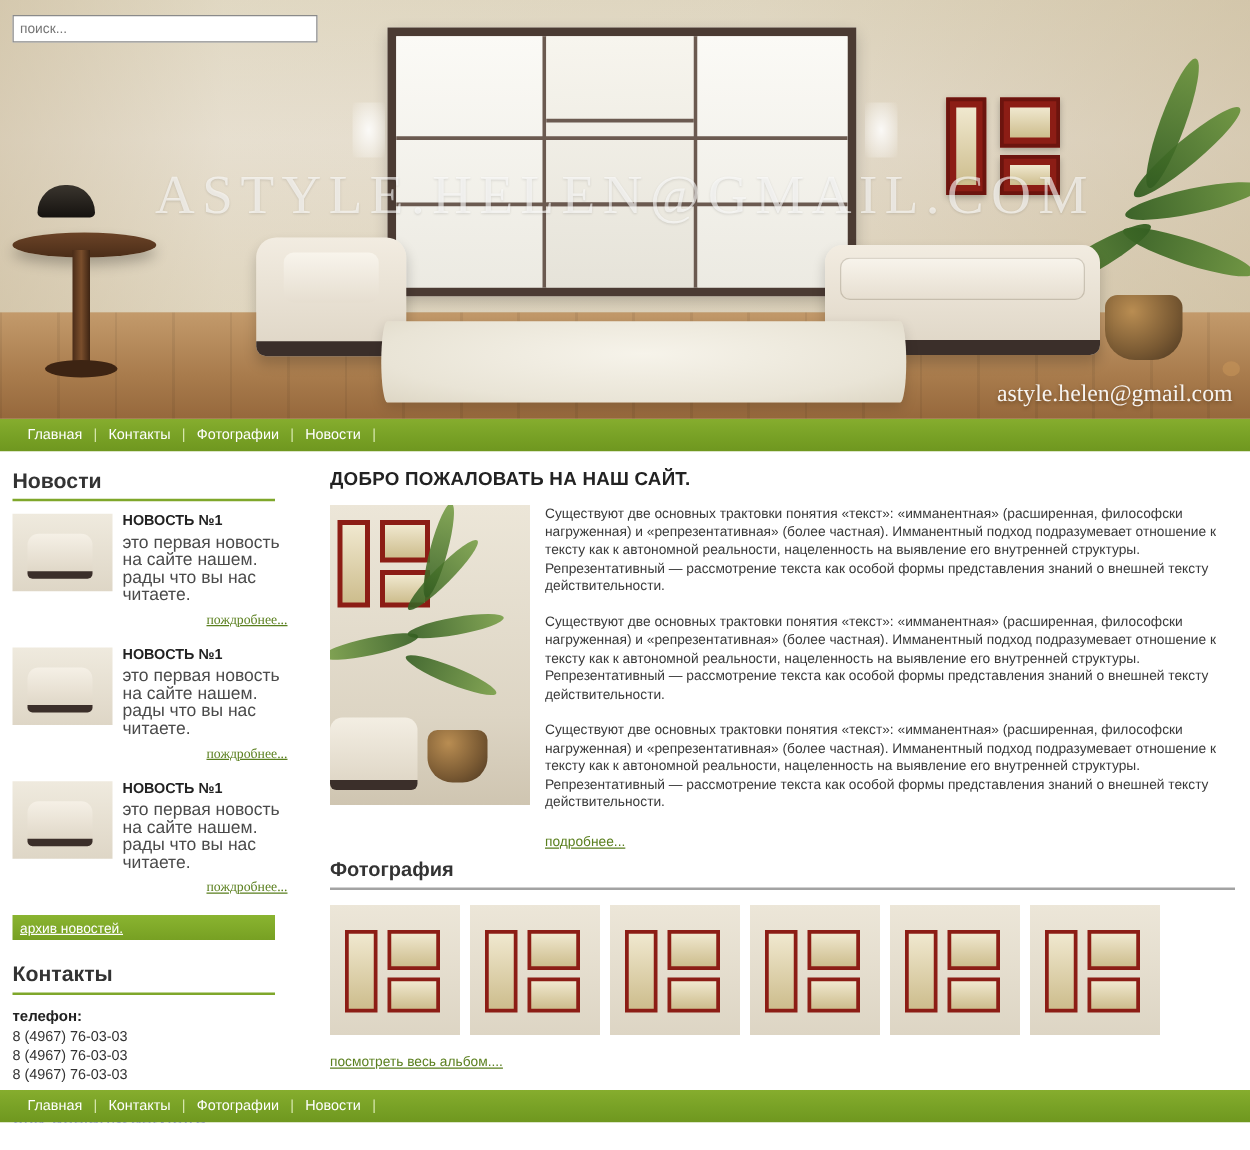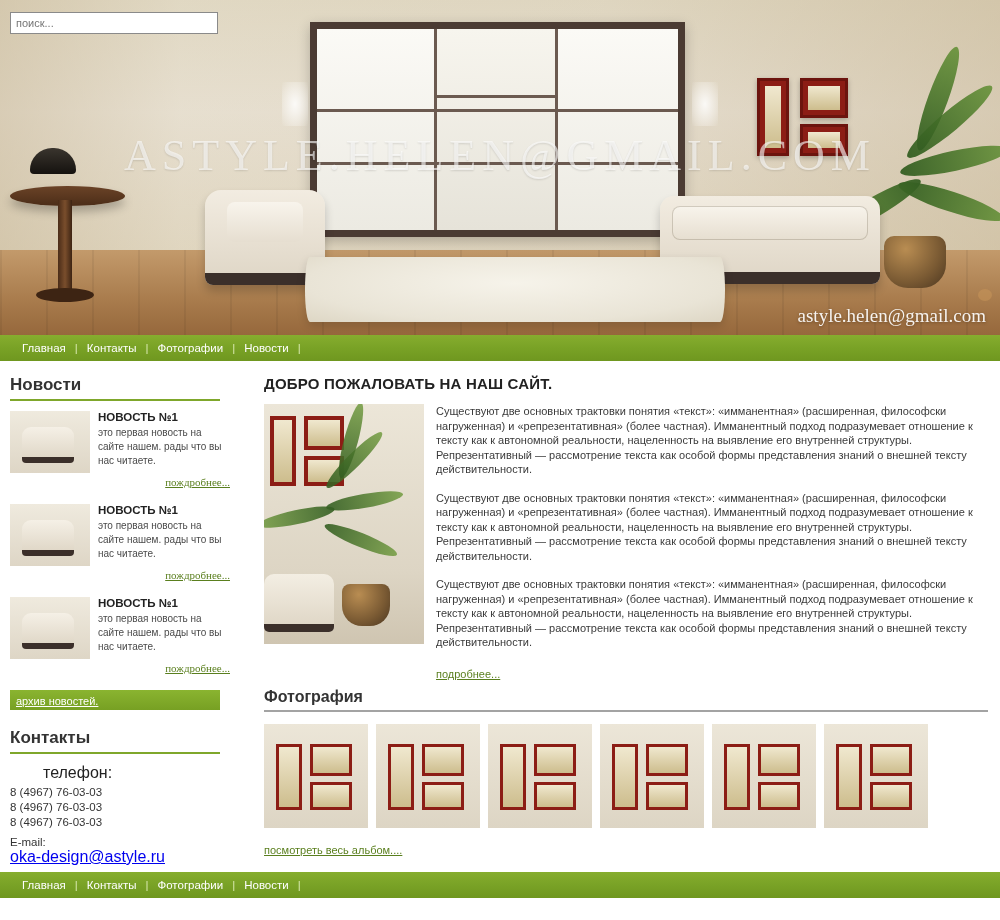--- a/index.html
+++ b/index.html
@@ -153,21 +153,21 @@
   .paw {
     position: absolute; right: 8px; bottom: 34px; width: 14px; height: 12px;
     background: rgba(200,150,90,0.55); border-radius: 50%;
   }
 
   
   .search-wrap {
     position: absolute; left: 10px; top: 12px; z-index: 5;
   }
   .search-input {
-    width: 208px; height: 22px;
+    width: 244px; height: 22px;
     border: 1px solid #8a8a8a;
     background: #ffffff;
     font-size: 11px; color: #777;
     padding: 0 5px;
     font-family: "Liberation Sans", sans-serif;
   }
 
   
   .nav {
     height: 26px;
@@ -215,33 +215,33 @@
     position: absolute; left: 12px; top: 16px; width: 52px; height: 36px;
     background: linear-gradient(180deg,#f5f0e6,#dcd3c2);
     border-radius: 9px 9px 4px 4px;
   }
   .news-thumb .mini-chair::after {
     content: ""; position: absolute; left: 0; right: 0; bottom: 0; height: 6px;
     background: #3b2f2a; border-radius: 0 0 4px 4px;
   }
   .news-body { padding-left: 8px; width: 140px; }
   .news-title { font-size: 11.5px; font-weight: bold; color: #222; margin-bottom: 3px; }
-  .news-text { font-size: 10px; color: #4a4a4a; line-height: 14px; }
+  .news-text { font-size: 14px; color: #4a4a4a; line-height: 14px; }
   .news-more { display: block; text-align: right; margin-top: 4px; font-family: Liberation Serif, serif; }
   .news-more a, .link {
     font-size: 11px; color: #5a7f1e; text-decoration: underline;
   }
   .archive-btn {
     display: block; width: 210px; height: 20px; line-height: 20px;
     background: linear-gradient(180deg,#8ab430,#77a023);
     margin: 4px 0 18px 0; padding-left: 6px;
   }
   .archive-btn a { color: #fff; font-size: 11px; text-decoration: underline; }
 
-  .contacts-label { font-size: 16px; font-weight: normal; color: #222; margin-bottom: 3px; margin-left: 33px; }
+  .contacts-label { font-size: 12px; font-weight: bold; color: #222; margin-bottom: 3px; }
   .contacts-line { font-size: 11.5px; color: #333; line-height: 15px; }
   .contacts-mail { font-size: 11.5px; color: #333; margin-top: 6px; }
 
   
   .welcome { display: flex; justify-content: center; }
   .welcome-img {
     width: 160px; height: 240px; flex: 0 0 160px;
     position: relative; overflow: hidden;
     background: linear-gradient(180deg,#ece6d8 0%,#ddd5c4 70%, #cfc5b1 100%);
   }

